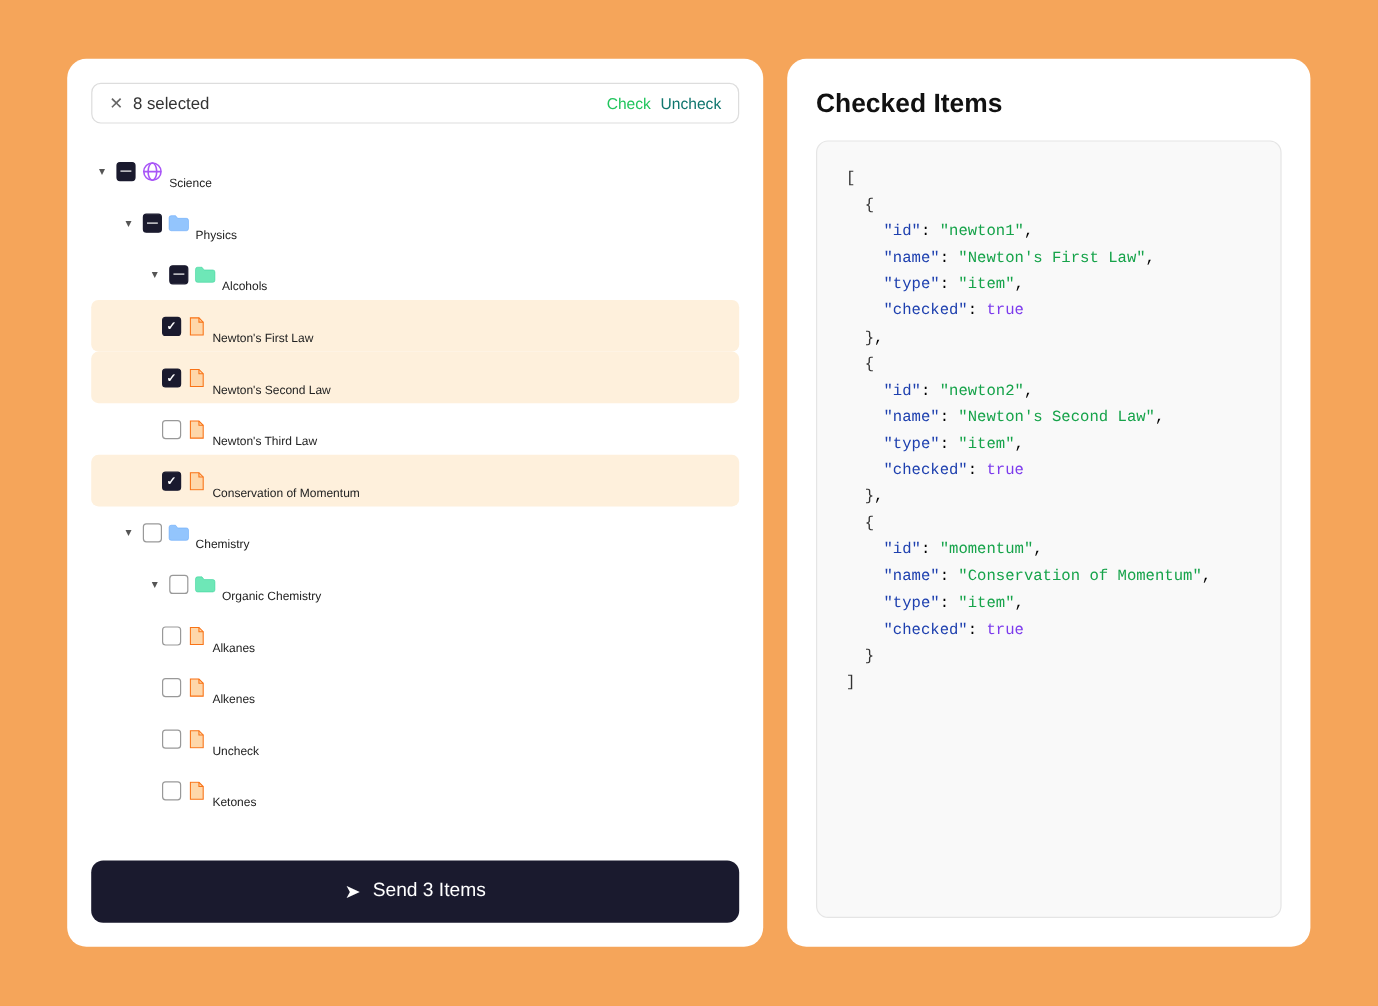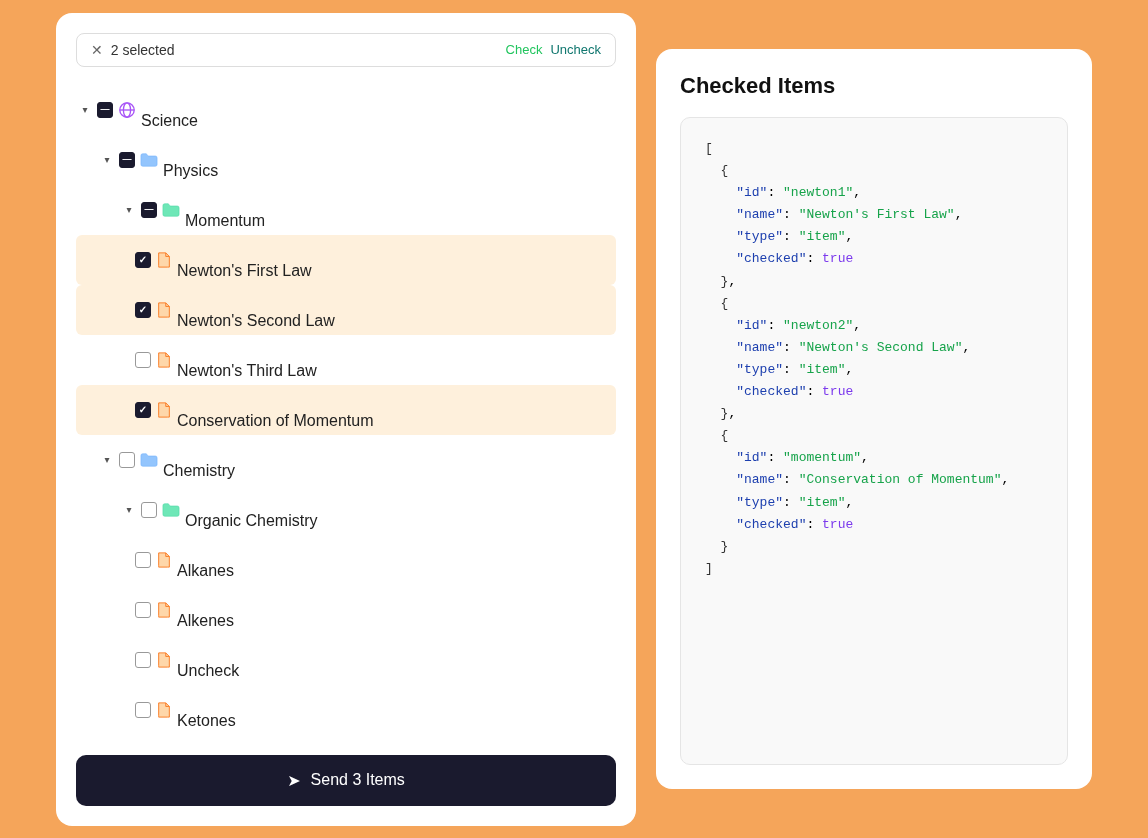--- a/index.html
+++ b/index.html
@@ -146,21 +146,21 @@
       height: 18px;
       flex-shrink: 0;
     }
     .icon-doc {
       width: 16px;
       height: 16px;
       flex-shrink: 0;
     }
 
     .item-label {
-      font-size: 16px;
+      font-size: 10px;
       color: #222;
       font-weight: 400;
       margin-top: 22px;
     }
     .item-label.bold { font-weight: 500; }
 
     
     .level-0 { padding-left: 2px; }
     .level-1 { padding-left: 24px; }
     .level-2 { padding-left: 46px; }
@@ -214,21 +214,21 @@
     .j-str { color: #16a34a; }
     .j-bool { color: #7c3aed; }
   </style>
 </head>
 <body>
 
 <div class="left-panel">
 
   <div class="search-bar">
     <span class="close-icon">✕</span>
-    <span class="selected-text">2 selected</span>
+    <span class="selected-text">8 selected</span>
     <button class="check-btn">Check</button>
     <button class="uncheck-btn">Uncheck</button>
   </div>
 
   <div class="tree">
 
     <div class="tree-item level-0">
       <span class="chevron">▾</span>
       <div class="checkbox indeterminate"></div>
       <svg class="icon-globe" viewBox="0 0 20 20">
@@ -247,21 +247,21 @@
       </svg>
       <span class="item-label bold">Physics</span>
     </div>
 
     <div class="tree-item level-2">
       <span class="chevron">▾</span>
       <div class="checkbox indeterminate"></div>
       <svg class="icon-folder" viewBox="0 0 20 16">
         <path d="M1 3 Q1 1 3 1 L7 1 L9 3.5 L17 3.5 Q19 3.5 19 5.5 L19 13 Q19 15 17 15 L3 15 Q1 15 1 13 Z" fill="#6ee7b7" stroke="#34d399" stroke-width="0.5"></path>
       </svg>
-      <span class="item-label bold">Momentum</span>
+      <span class="item-label bold">Alcohols</span>
     </div>
 
     <div class="tree-item level-3 highlighted">
       <span class="chevron-placeholder"></span>
       <div class="checkbox checked"></div>
       <svg class="icon-doc" viewBox="0 0 16 18">
         <path d="M2 1 L10 1 L14 5 L14 17 Q14 17 12 17 L2 17 Q2 17 2 15 Z" fill="#fed7aa" stroke="#f97316" stroke-width="1"></path>
         <path d="M10 1 L10 5 L14 5" fill="none" stroke="#f97316" stroke-width="1"></path>
       </svg>
       <span class="item-label">Newton's First Law</span>

